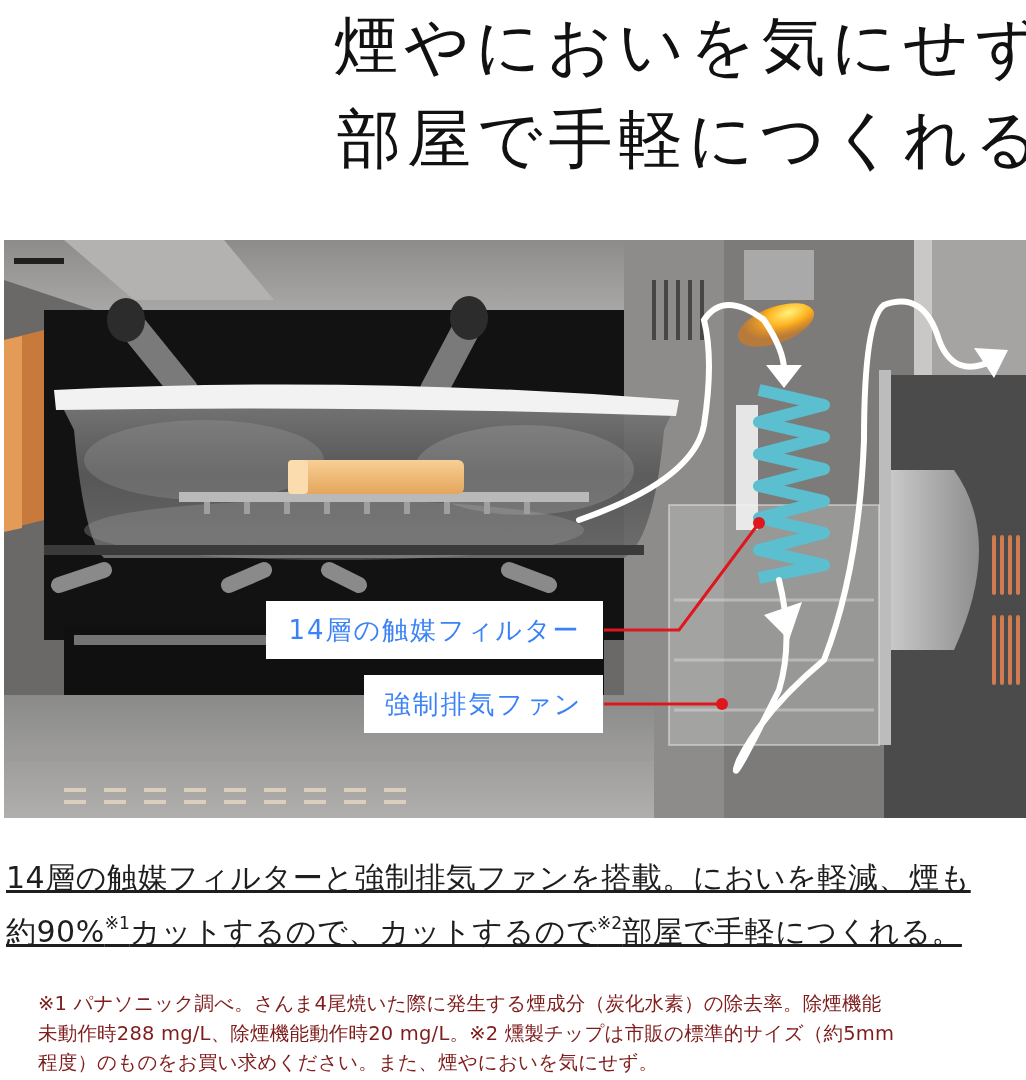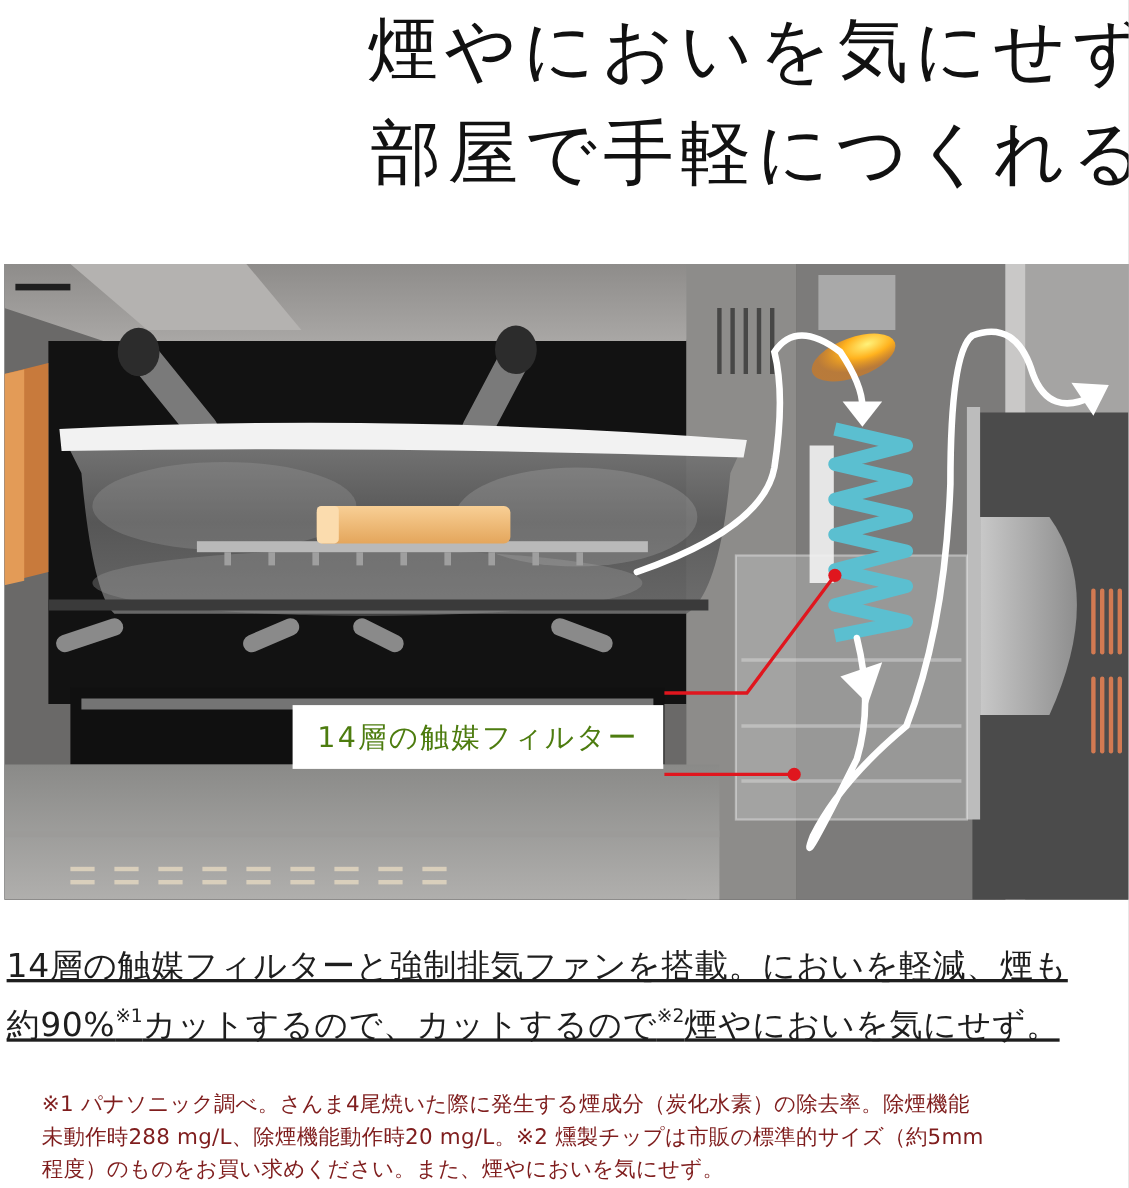--- a/index.html
+++ b/index.html
@@ -4,22 +4,22 @@
 <style>
   html, body { margin: 0; padding: 0; background: #ffffff; }
   body { width: 1026px; height: 1080px; position: relative; overflow: hidden;
          font-family: "DejaVu Sans", "Liberation Sans", sans-serif; color: #1a1a1a; }
   .headline { position: absolute; left: 0; width: 1026px; text-align: right;
               font-size: 64px; letter-spacing: 6px; color: #111; font-weight: normal; line-height: 1; padding-left: 20px; }
   .headline.l1 { top: 14px; }
   .headline.l2 { top: 108px; font-family: Liberation Serif, serif; }
   .figure { position: absolute; left: 4px; top: 240px; width: 1022px; height: 578px; overflow: hidden; background: #5c5c5c; }
   .figure svg { position: absolute; left: 0; top: 0; }
-  .callout { position: absolute; background: #ffffff; color: #4d7c0f; font-size: 26px; letter-spacing: 2px;
-             display: flex; align-items: center; justify-content: center; margin-top: 40px; }
+  .callout { position: absolute; background: #ffffff; color: #3b82f6; font-size: 26px; letter-spacing: 2px;
+             display: flex; align-items: center; justify-content: center; }
   .callout.c1 { left: 262px; top: 361px; width: 337px; height: 58px; }
   .callout.c2 { left: 360px; top: 435px; width: 239px; height: 58px; }
   .desc { position: absolute; left: 6px; width: 1016px; font-size: 30px; color: #1e1e1e; letter-spacing: 0.5px; white-space: nowrap; text-decoration: underline; }
   .desc.d1 { top: 858px; }
   .desc.d2 { top: 912px; }
   .desc sup { font-size: 17px; vertical-align: 13px; letter-spacing: 0; }
   .note { position: absolute; left: 6px; width: 1016px; font-size: 19.5px; color: #7f1d1d; white-space: nowrap; letter-spacing: 0.2px; margin-left: 32px; }
   .note.n1 { top: 990px; }
   .note.n2 { top: 1020px; }
   .note.n3 { top: 1049px; }
@@ -198,20 +198,23 @@
       <polyline points="600,390 675,390 755,283"></polyline>
       <polyline points="600,464 718,464"></polyline>
     </g>
     <circle cx="755" cy="283" r="6" fill="#e0161e"></circle>
     <circle cx="718" cy="464" r="6" fill="#e0161e"></circle>
   </svg>
 
   <div class="callout c1">
     <span>14層の触媒フィルター</span>
   </div>
+  <div class="callout c2">
+    <span>強制排気ファン</span>
+  </div>
 </div>
 
 <div class="desc d1">14層の触媒フィルターと強制排気ファンを搭載。においを軽減、煙も</div>
-<div class="desc d2"><span>約90%</span><sup>※1</sup><span>カットするので、カットするので</span><sup>※2</sup><span>煙やにおいを気にせず。</span></div>
+<div class="desc d2"><span>約90%</span><sup>※1</sup><span>カットするので、カットするので</span><sup>※2</sup><span>部屋で手軽につくれる。</span></div>
 
 <div class="note n1">※1 パナソニック調べ。さんま4尾焼いた際に発生する煙成分（炭化水素）の除去率。除煙機能</div>
 <div class="note n2">未動作時288 mg/L、除煙機能動作時20 mg/L。※2 燻製チップは市販の標準的サイズ（約5mm</div>
 <div class="note n3">程度）のものをお買い求めください。また、煙やにおいを気にせず。</div>
 
 </body></html>

